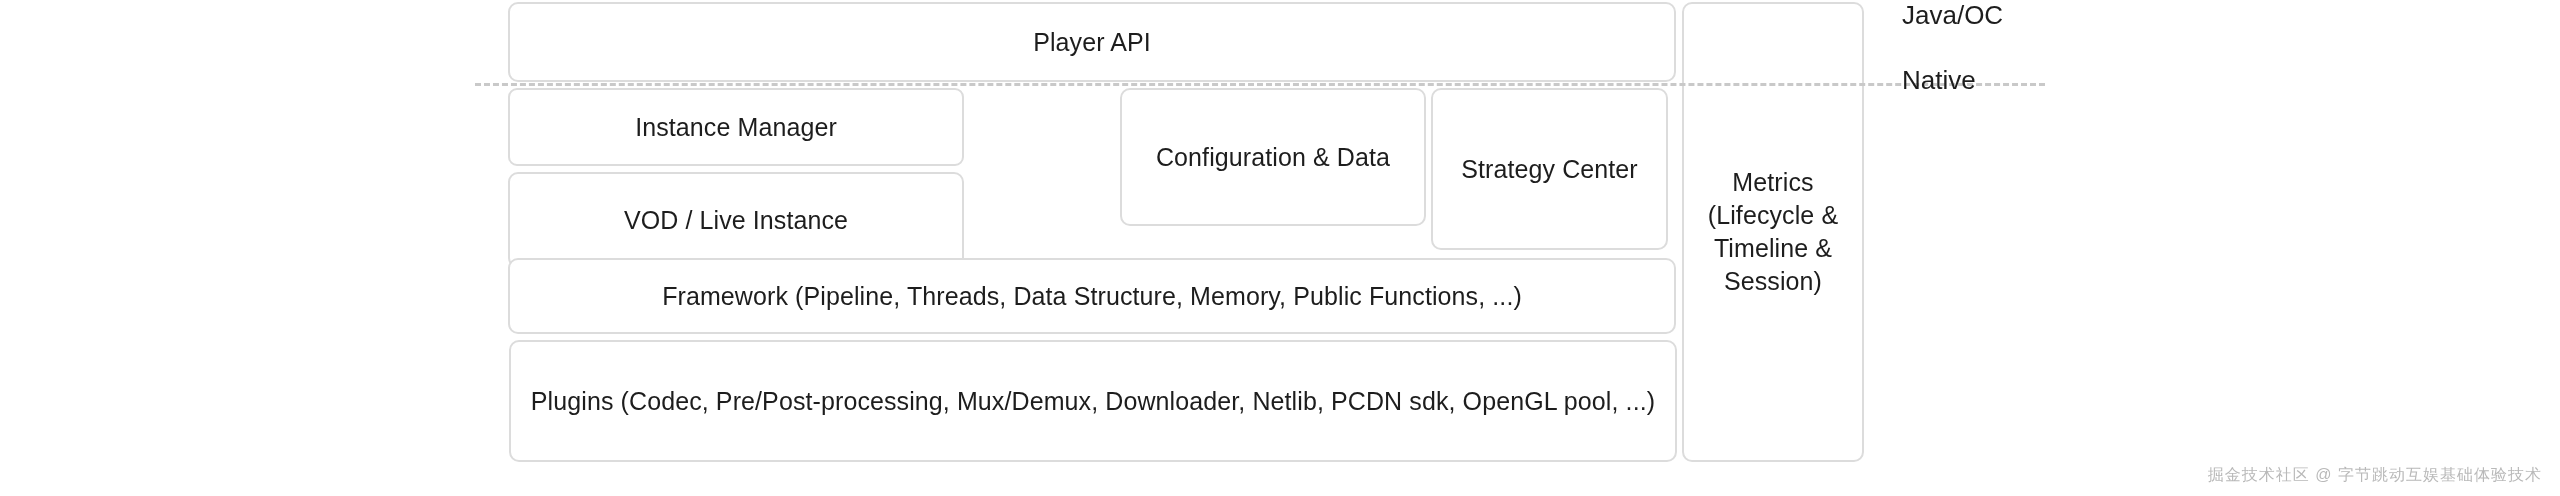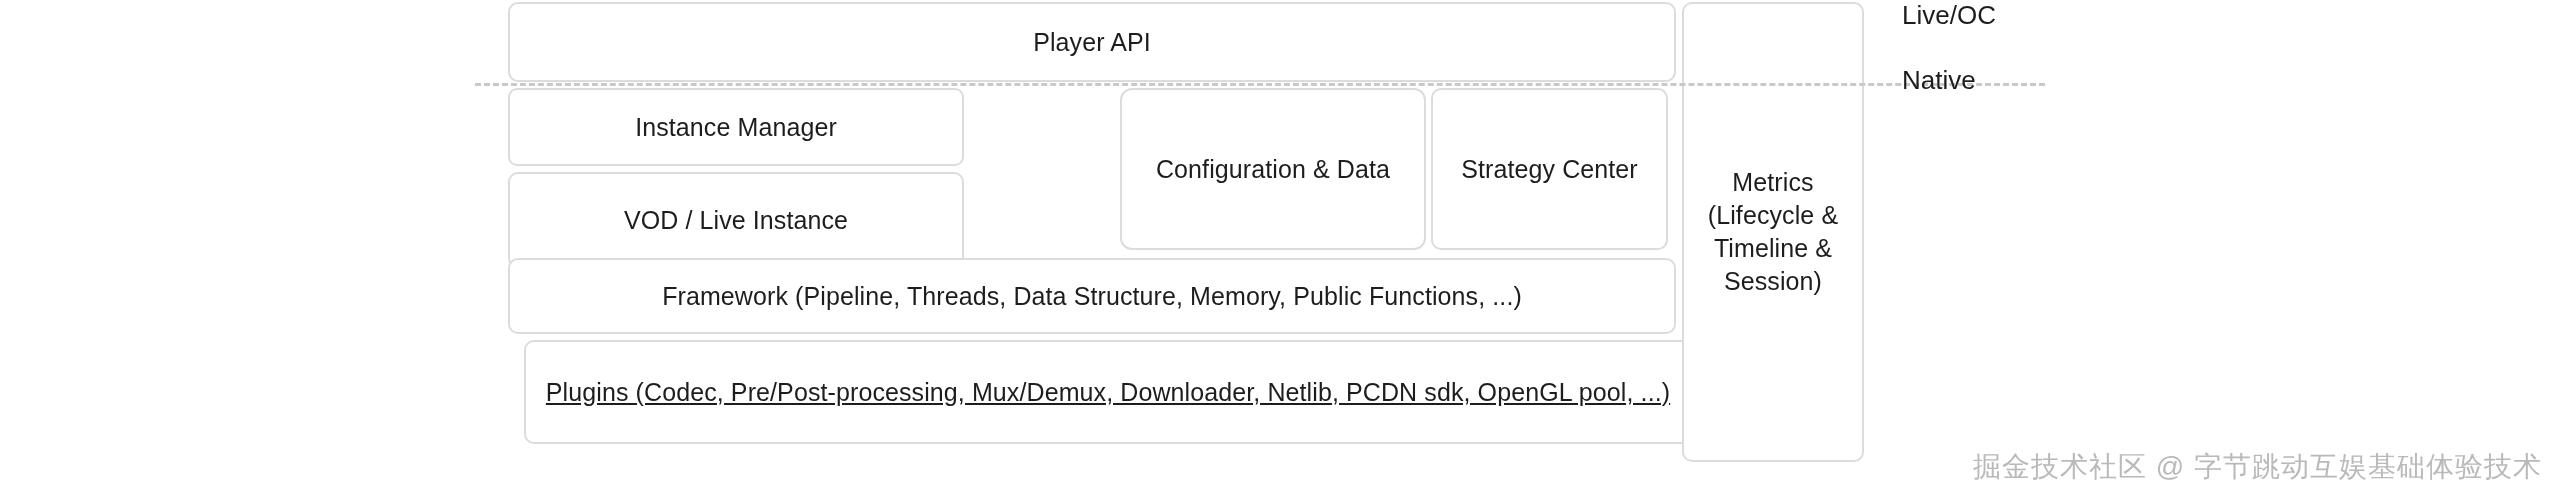--- a/index.html
+++ b/index.html
@@ -42,24 +42,24 @@
   .box-label {
     display: block;
     padding: 0 14px;
     white-space: pre-line;
   }
 
   
   #box-player-api      { left: 508px;  top: 2px;   width: 1168px; height: 80px; }
   #box-instance-mgr    { left: 508px;  top: 88px;  width: 456px;  height: 78px; border-radius: 9px; }
   #box-vod-live        { left: 508px;  top: 172px; width: 456px;  height: 96px; }
-  #box-config-data     { left: 1120px; top: 88px;  width: 306px;  height: 162px; border-radius: 12px; }
+  #box-config-data     { left: 1120px; top: 88px;  width: 306px;  height: 138px; }
   #box-strategy-center { left: 1431px; top: 88px;  width: 237px;  height: 162px; }
   #box-framework       { left: 508px;  top: 258px; width: 1168px; height: 76px; }
-  #box-plugins         { left: 524px;  top: 340px; width: 1168px; height: 104px; text-decoration: underline; }
+  #box-plugins         { left: 509px;  top: 340px; width: 1168px; height: 122px; }
   #box-metrics         { left: 1682px; top: 2px;   width: 182px;  height: 460px; }
 
   
   #layer-divider {
     position: absolute;
     left: 475px;
     top: 83px;
     width: 1570px;
     height: 0;
     border-top: 3px dashed #c9c9c9;
@@ -73,21 +73,21 @@
     white-space: nowrap;
   }
   #label-javaoc { left: 1902px; top: 0px;  }
   #label-native { left: 1902px; top: 65px; text-align: center; }
 
   
   #watermark {
     position: absolute;
     right: 18px;
     bottom: 10px;
-    font-size: 28px;
+    font-size: 16px;
     color: #b9b9b9;
     white-space: nowrap;
     letter-spacing: 1px;
   }
 </style>
 </head>
 <body>
 
 <div id="canvas">
 
@@ -121,18 +121,18 @@
 
   <div class="box" id="box-metrics">
     <span class="box-label">Metrics
 (Lifecycle &amp;
 Timeline &amp;
 Session)</span>
   </div>
 
   <div id="layer-divider"></div>
 
-  <div class="side-label" id="label-javaoc">Live/OC</div>
+  <div class="side-label" id="label-javaoc">Java/OC</div>
   <div class="side-label" id="label-native">Native</div>
 
   <div id="watermark">掘金技术社区 @ 字节跳动互娱基础体验技术</div>
 
 </div>
 
 </body></html>

